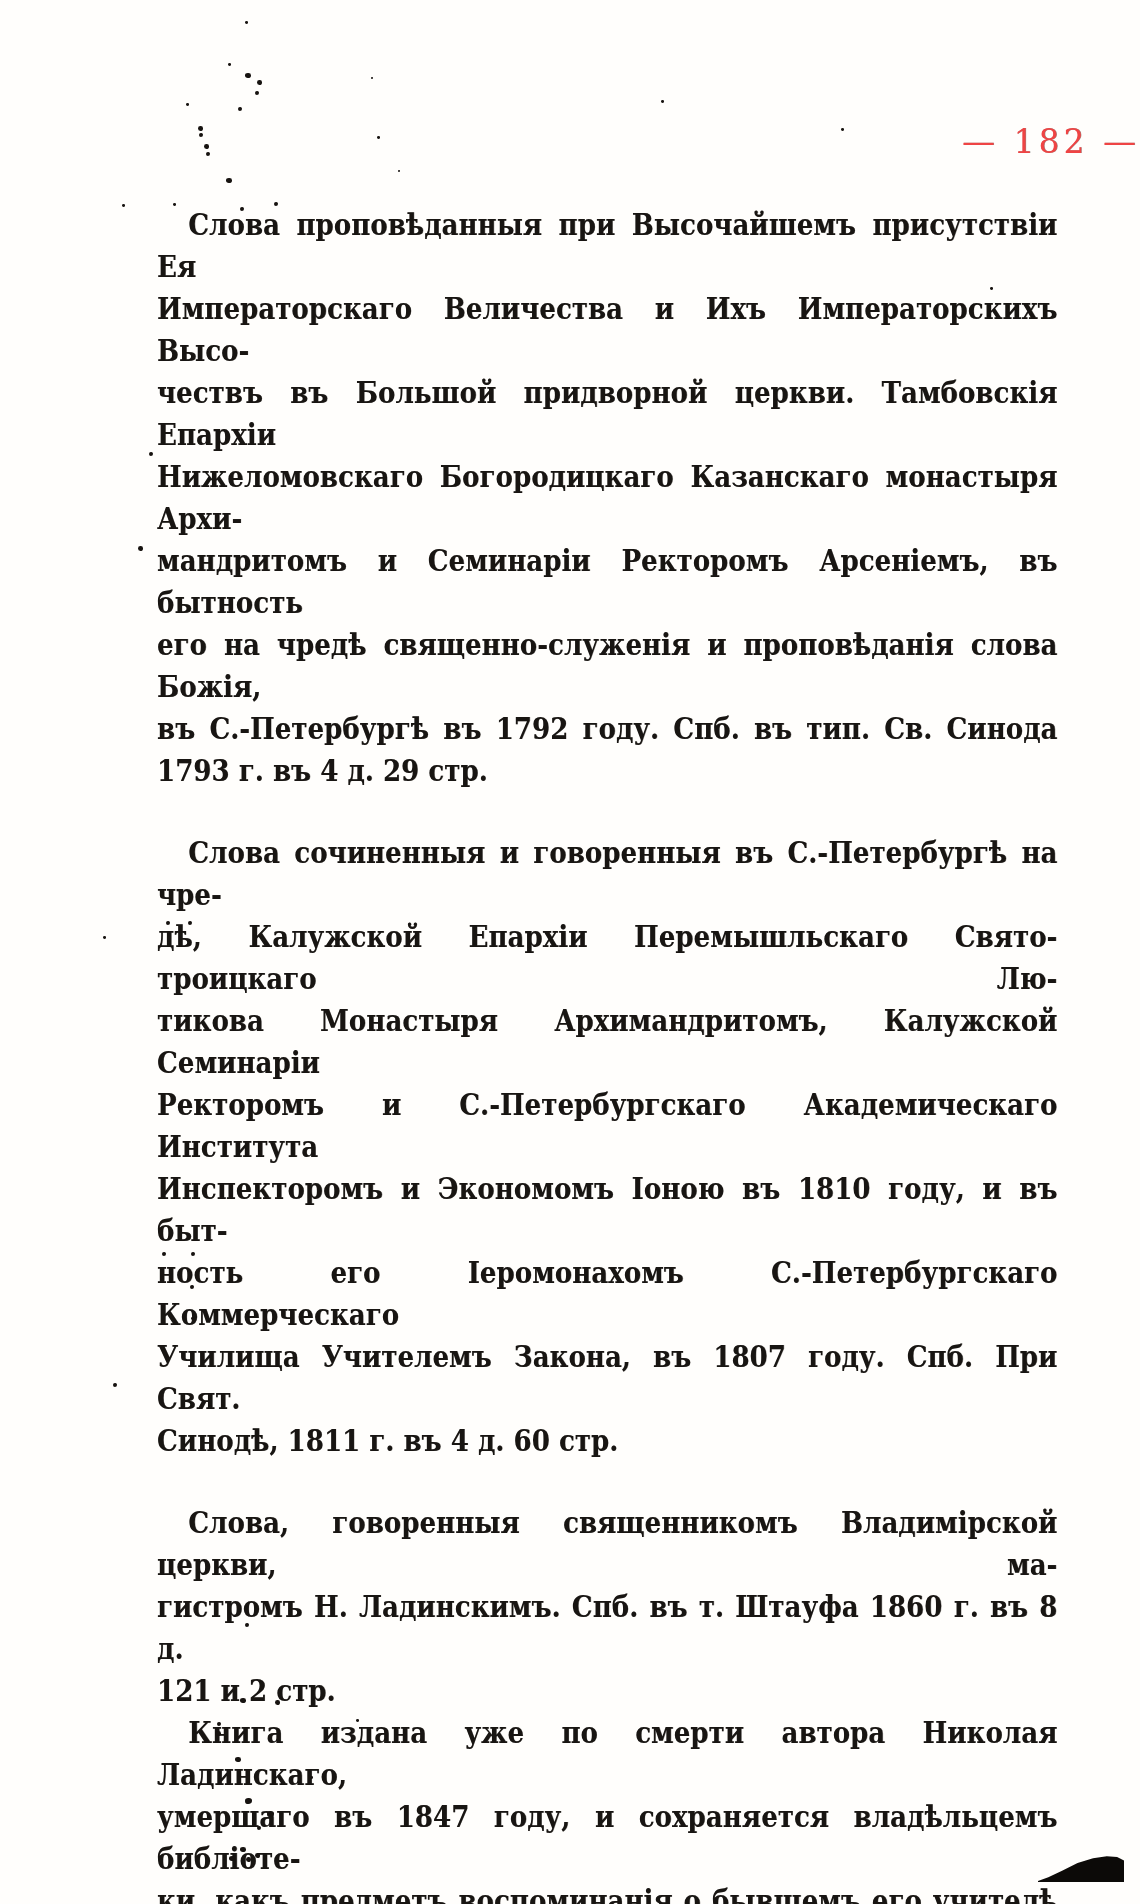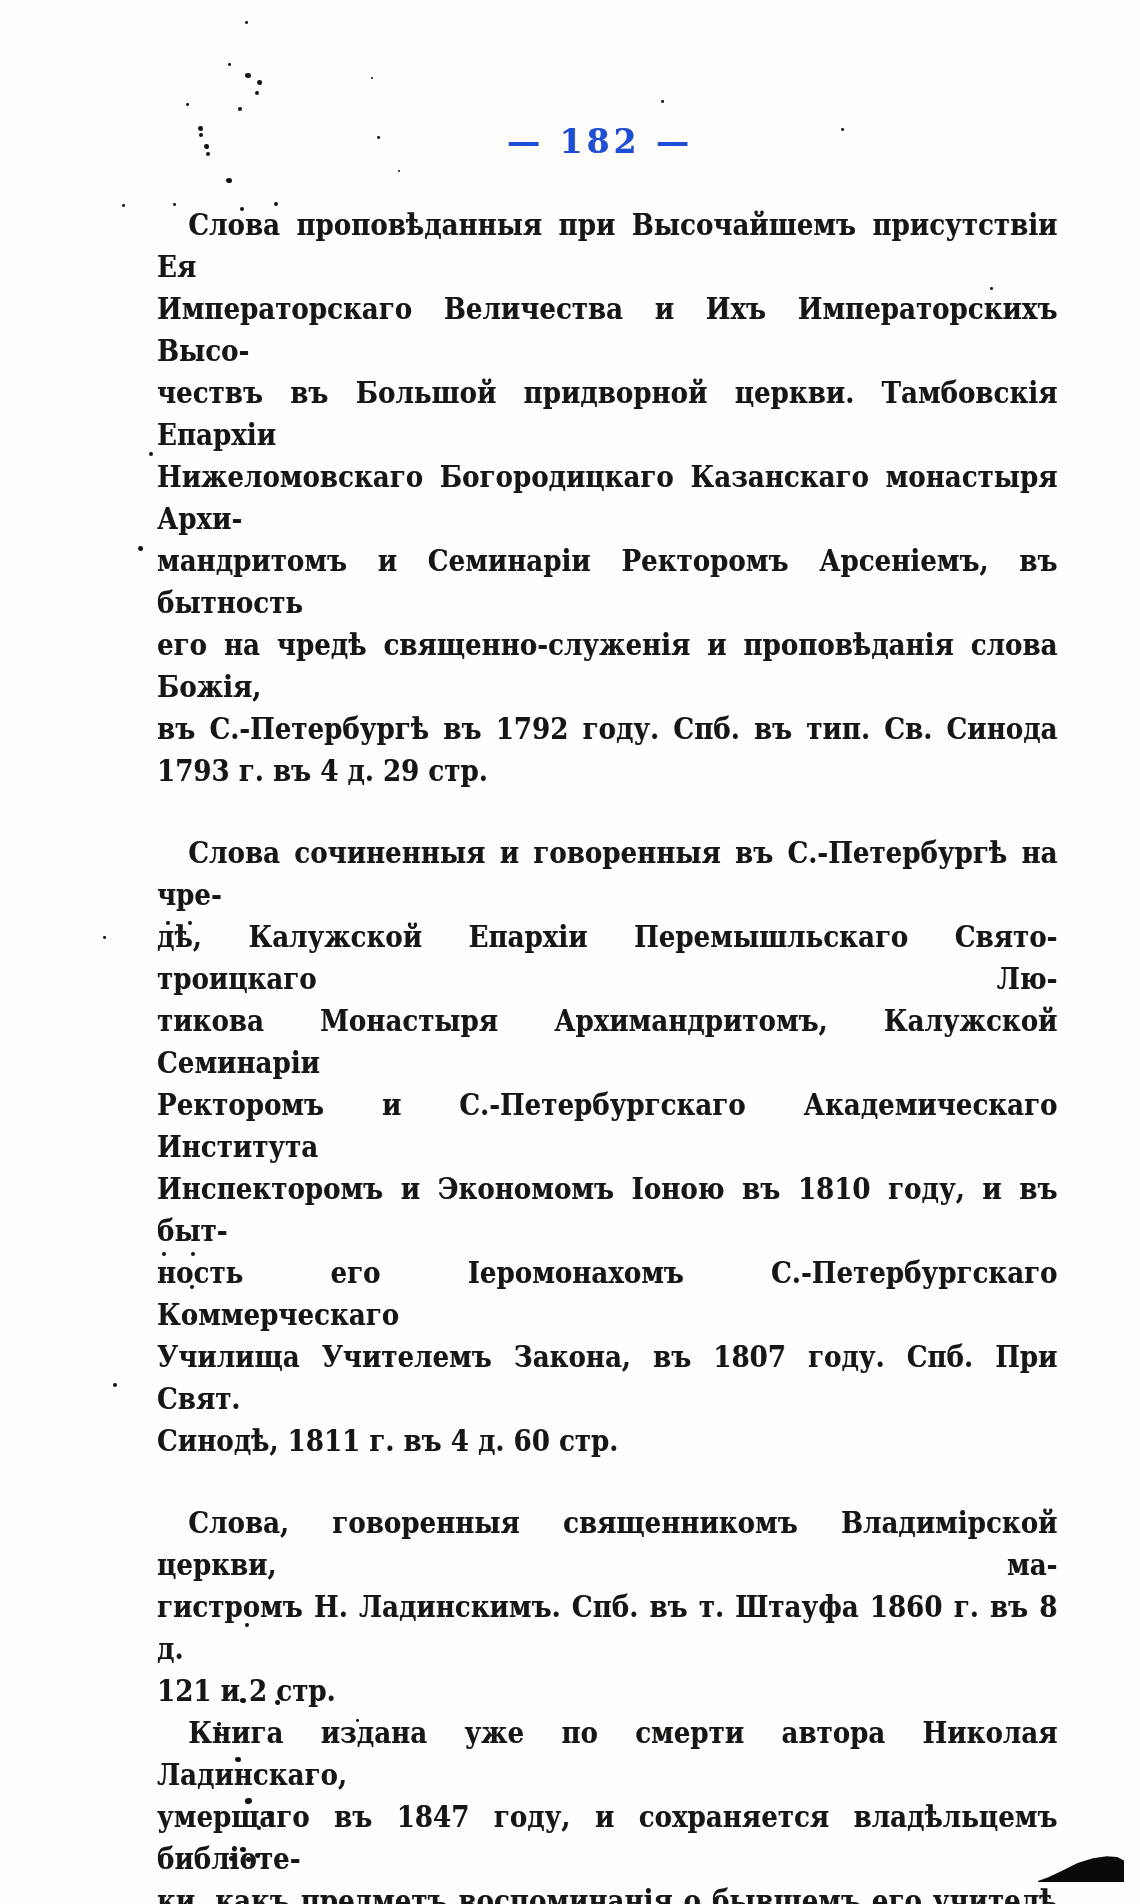--- a/index.html
+++ b/index.html
@@ -14,25 +14,25 @@
     background: #fffefc;
     overflow: hidden;
     color: #141210;
   }
   .page-number {
     position: absolute;
     top: 122px; left: 0;
     width: 1140px;
     box-sizing: border-box;
     padding-left: 60px;
-    text-align: center;
+    text-align: right;
     font-size: 33px;
-    font-weight: 700;
+    font-weight: 400;
     letter-spacing: 4px;
-    color: #1d4ed8;
+    color: #ef4444;
     text-shadow: 0.4px 0.4px 0 rgba(20,15,10,0.45);
   }
   .text-block {
     position: absolute;
     left: 157px; top: 204px;
     width: 1035px;
     transform: scaleX(0.87);
     transform-origin: 0 0;
     font-size: 30px;
     font-weight: 700;

